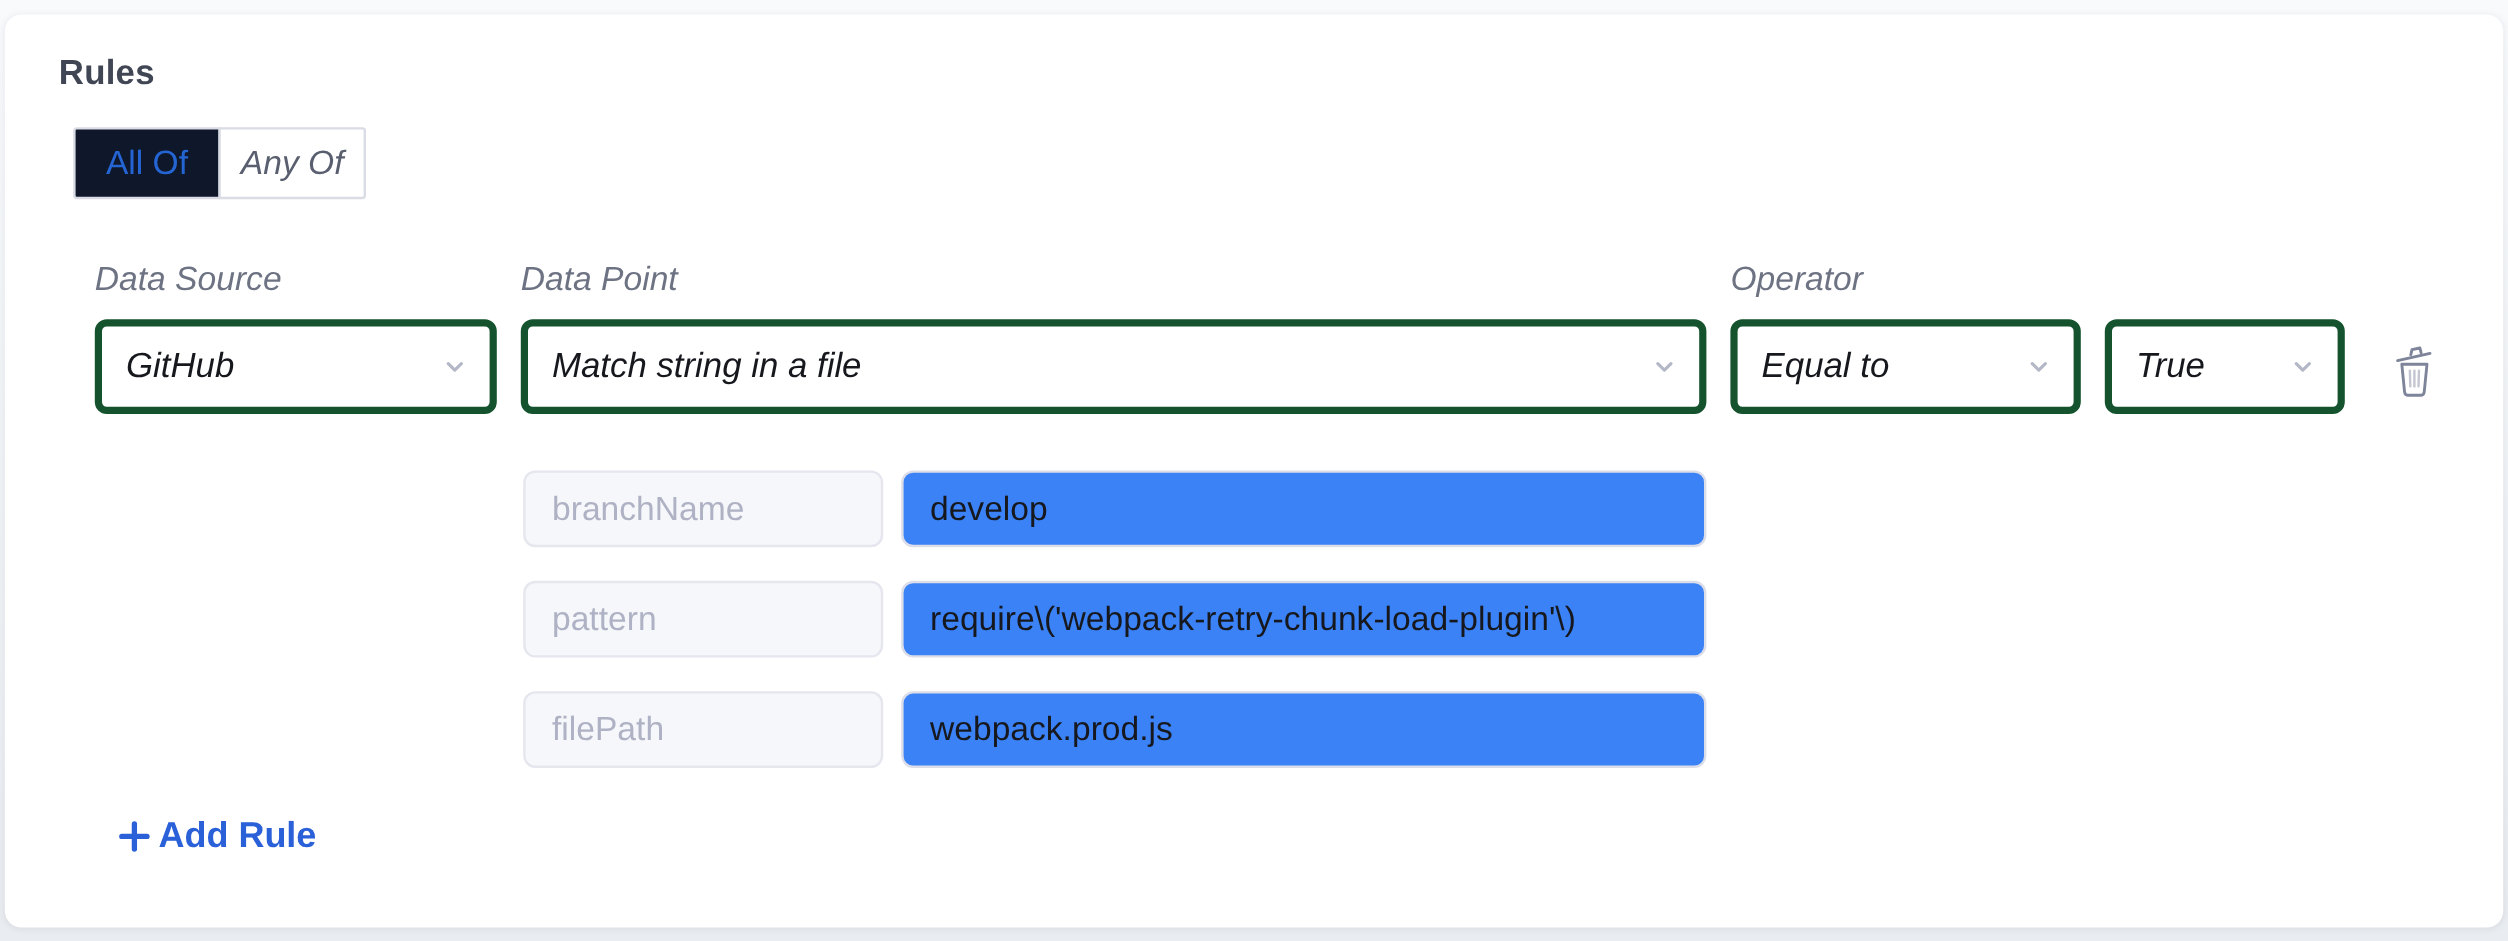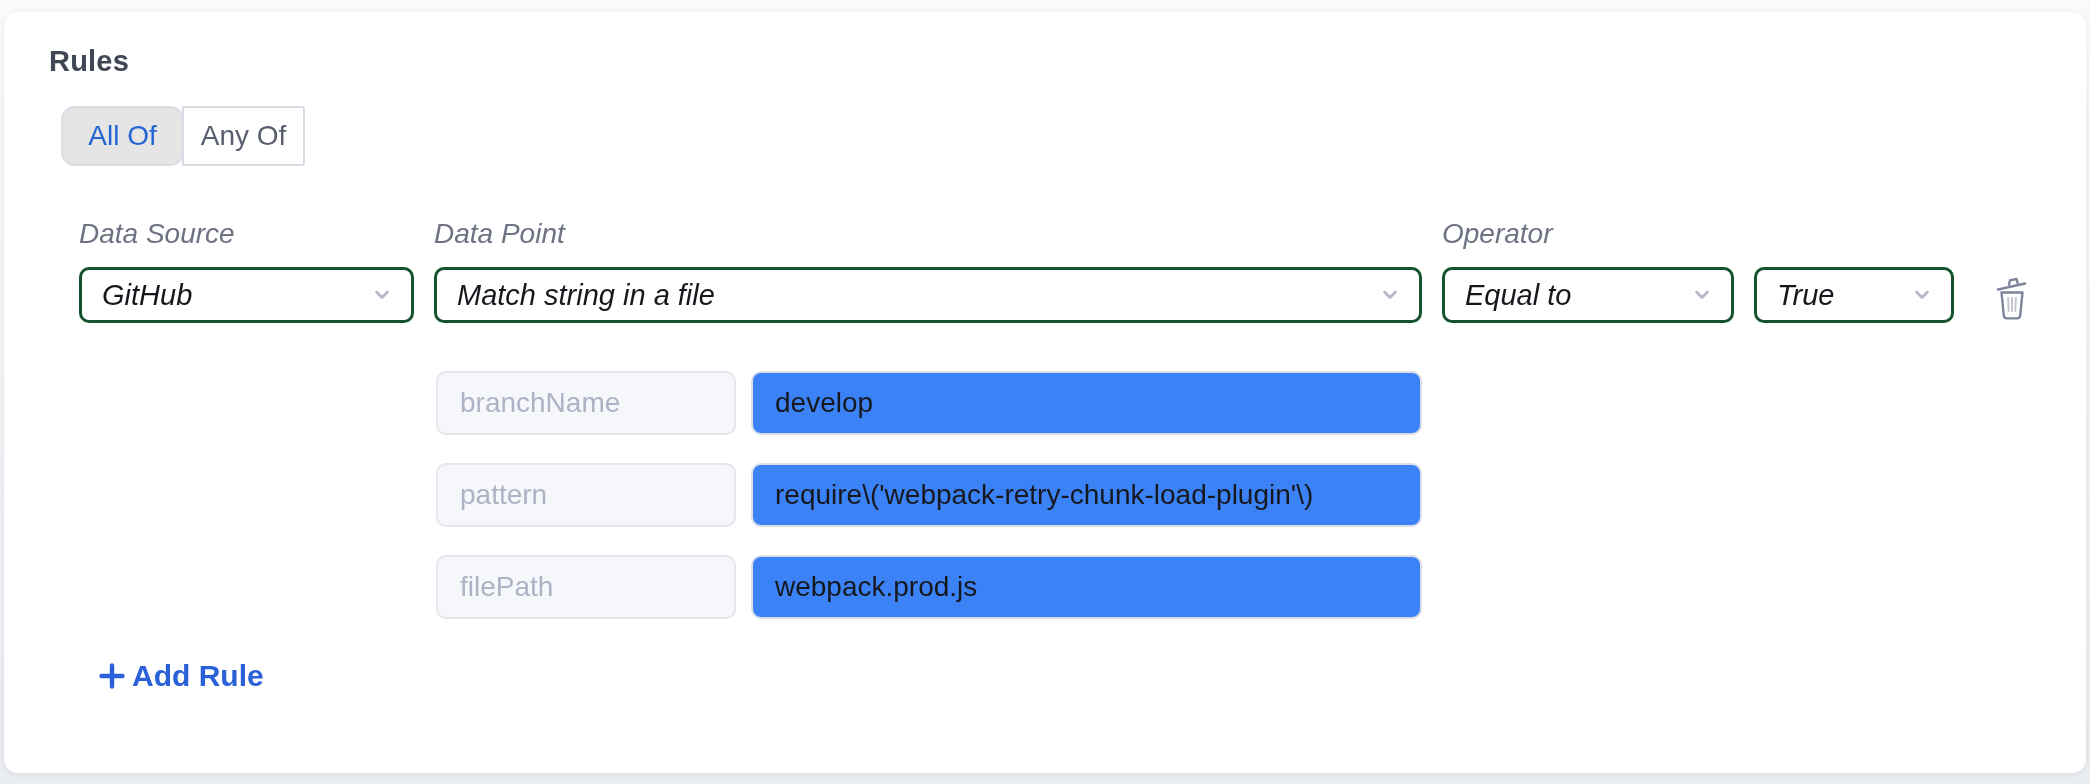--- a/index.html
+++ b/index.html
@@ -22,31 +22,31 @@
   
   .segmented { display: inline-flex; margin: 26px 0 0 12px; }
   .seg-btn {
     width: 123px; height: 60px;
     display: flex; align-items: center; justify-content: center;
     font-size: 28px; font-family: "Liberation Sans", sans-serif;
     background: #ffffff; color: #595f6e;
     border: 2px solid #d9dce4; cursor: pointer;
   }
   .seg-btn.first { border-radius: 3px 0 0 3px; }
-  .seg-btn.last  { border-radius: 0 3px 3px 0; margin-left: -2px; }
-  .seg-btn.selected { background: #e5e5e5; color: #2465d3; border-radius: 14px; }
+  .seg-btn.last  { border-radius: 0 3px 3px 0; margin-left: -2px; font-style: italic; }
+  .seg-btn.selected { background: #0f172a; color: #2465d3; }
   
   .rule-row { display: flex; align-items: center; margin: 50px 0 0 30px; gap: 20px; font-style: italic; }
   .field-col { display: flex; flex-direction: column; }
   .field-label {
     font-size: 28px; color: #6d7383; line-height: 34px; margin-bottom: 16px;
   }
   .select-box {
-    height: 56px; background: #ffffff;
-    border: 3px solid #14532d; border-radius: 10px;
+    height: 79px; background: #ffffff;
+    border: 6px solid #14532d; border-radius: 10px;
     display: flex; align-items: center; justify-content: space-between;
     padding: 0 18px 0 20px; cursor: pointer;
   }
   .select-value { font-size: 29px; color: #16181d; white-space: nowrap; }
   .chevron { flex: 0 0 auto; margin-left: 14px; display: flex; }
   .w-datasource { width: 335px; }
   .w-datapoint  { width: 988px; }
   .w-operator   { width: 292px; gap: 48px; }
   .w-operand    { width: 200px; }
   .col-operand  { margin-top: 50px; }

